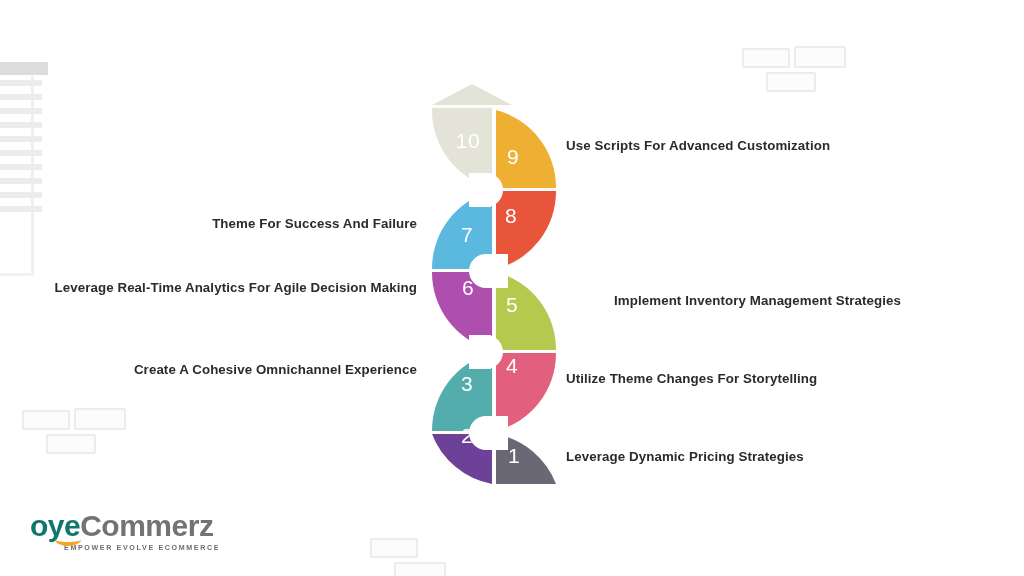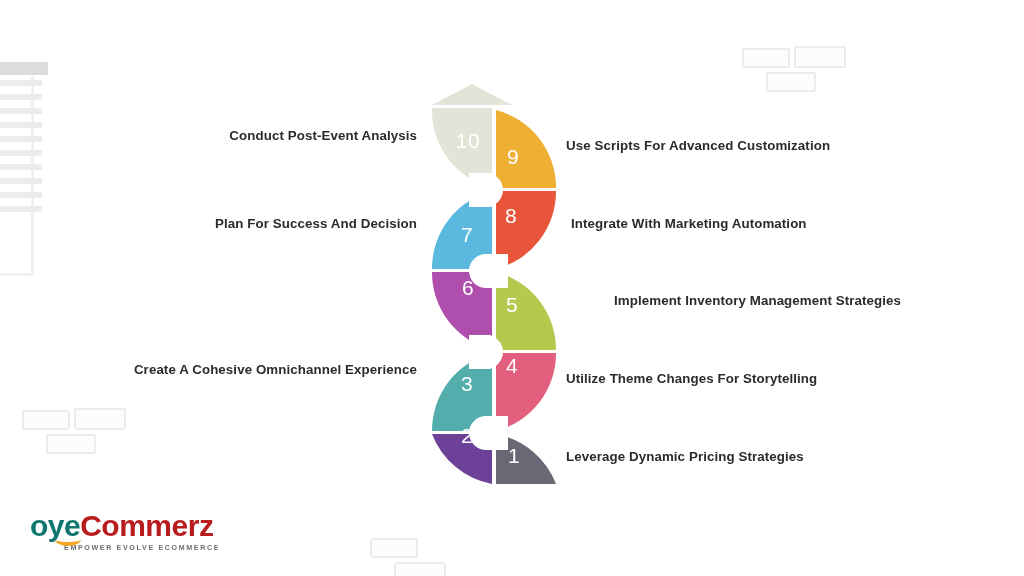--- a/index.html
+++ b/index.html
@@ -76,21 +76,21 @@
   #logo { position:absolute; left:30px; top:511px; height:42px; }
   #logo-wordmark {
     font-size:30px;
     font-weight:bold;
     letter-spacing:-0.5px;
     line-height:30px;
     white-space:nowrap;
     font-family:"Liberation Sans", sans-serif;
   }
   #logo-oye  { color:#0f766e; position:relative; }
-  #logo-commerz { color:#b91c1c; }
+  #logo-commerz { color:#737373; }
   #logo-swoosh {
     position:absolute;
     left:25px; top:22px;
     width:26px; height:13px;
     border:0 solid transparent;
     border-bottom:4px solid #F5A623;
     border-radius:0 0 26px 26px / 0 0 13px 13px;
   }
   #logo-tagline {
     font-size:7.1px;
@@ -186,26 +186,25 @@
   <div class="seg-number" style="left:513px; top:157px;">9</div>
   <div class="seg-number" style="left:511px; top:216px;">8</div>
   <div class="seg-number" style="left:467px; top:235px;">7</div>
   <div class="seg-number" style="left:468px; top:288px;">6</div>
   <div class="seg-number" style="left:512px; top:305px;">5</div>
   <div class="seg-number" style="left:512px; top:366px;">4</div>
   <div class="seg-number" style="left:467px; top:384px;">3</div>
   <div class="seg-number" style="left:467px; top:436px;">2</div>
   <div class="seg-number" style="left:514px; top:456px;">1</div>
 
-  <div class="seg-label left" style="right:607px; top:135px;">Conduct Post-Event Analysis</div>
-  <div class="seg-label left" style="right:607px; top:223px;">Plan For Success And Decision</div>
+  <div class="seg-label left" style="right:607px; top:223px;">Theme For Success And Failure</div>
+  <div class="seg-label left" style="right:607px; top:287px;">Leverage Real-Time Analytics For Agile Decision Making</div>
   <div class="seg-label left" style="right:607px; top:369px;">Create A Cohesive Omnichannel Experience</div>
 
   <div class="seg-label right" style="left:566px; top:145px;">Use Scripts For Advanced Customization</div>
-  <div class="seg-label right" style="left:571px; top:223px;">Integrate With Marketing Automation</div>
   <div class="seg-label right" style="left:566px; top:300px;padding-left:48px;">Implement Inventory Management Strategies</div>
   <div class="seg-label right" style="left:566px; top:378px;">Utilize Theme Changes For Storytelling</div>
   <div class="seg-label right" style="left:566px; top:456px;">Leverage Dynamic Pricing Strategies</div>
 </div>
 
 <div id="logo">
   <div id="logo-wordmark">
     <span id="logo-oye">oye</span><span id="logo-commerz">Commerz</span>
   </div>
   <div id="logo-swoosh"></div>

